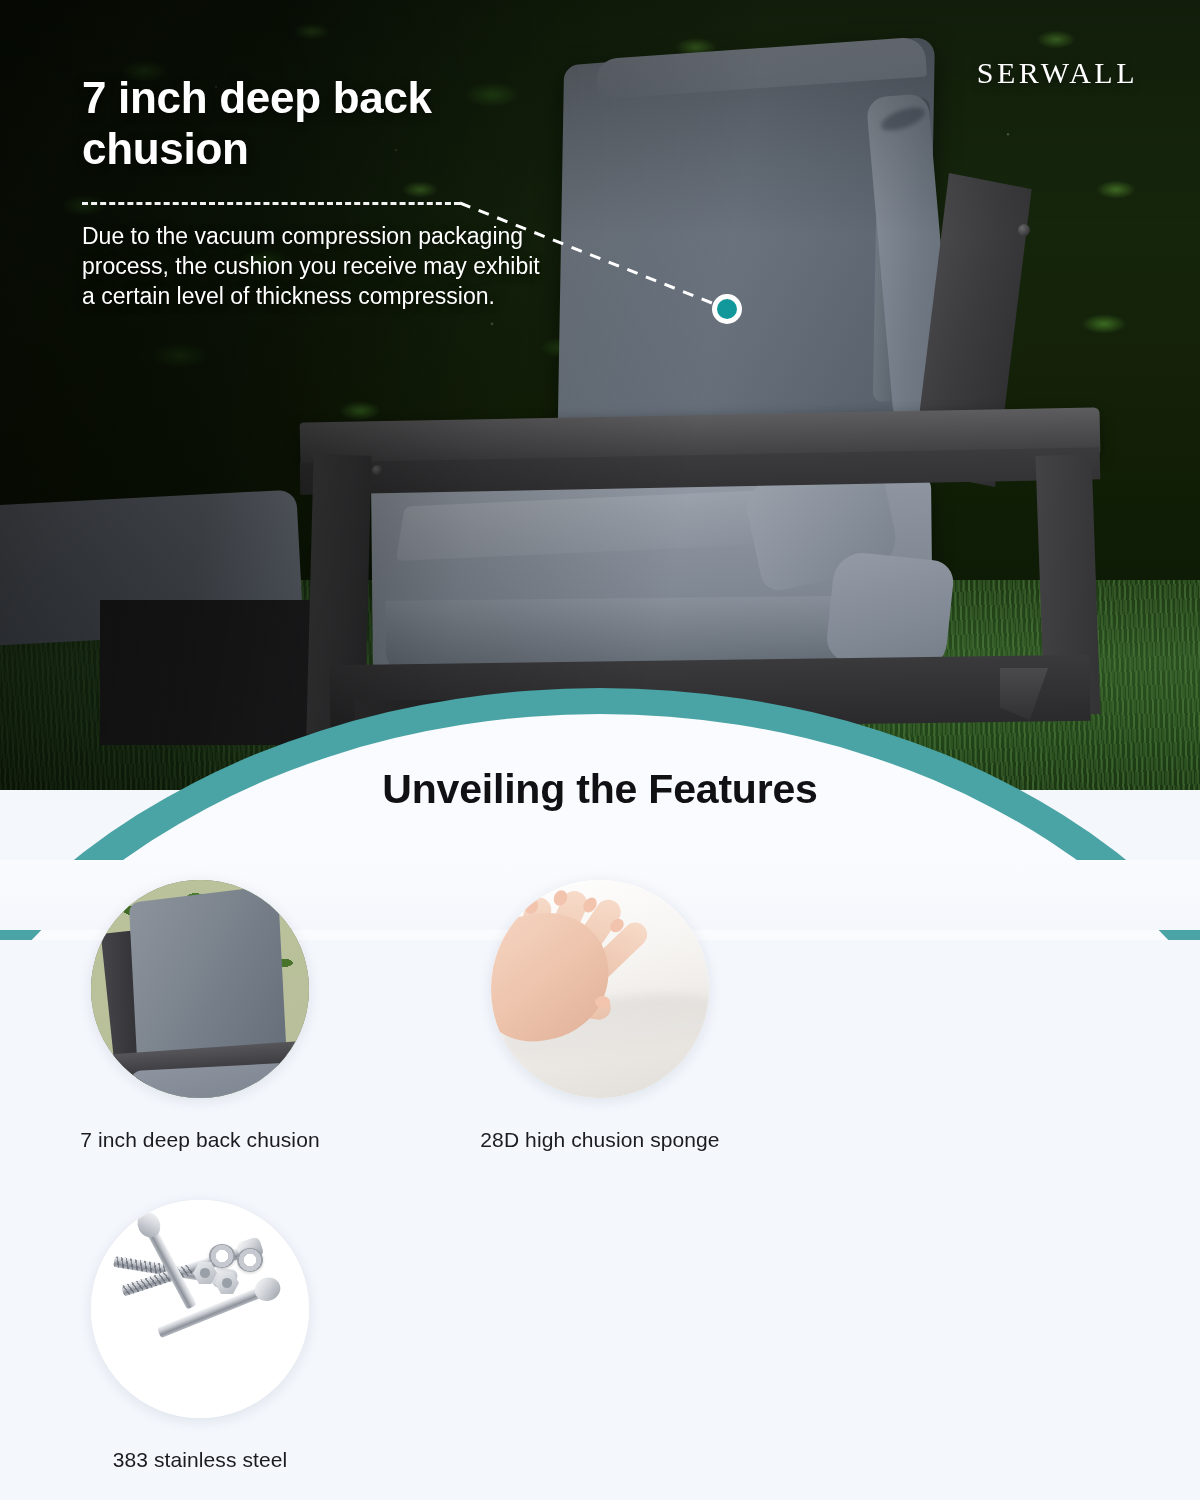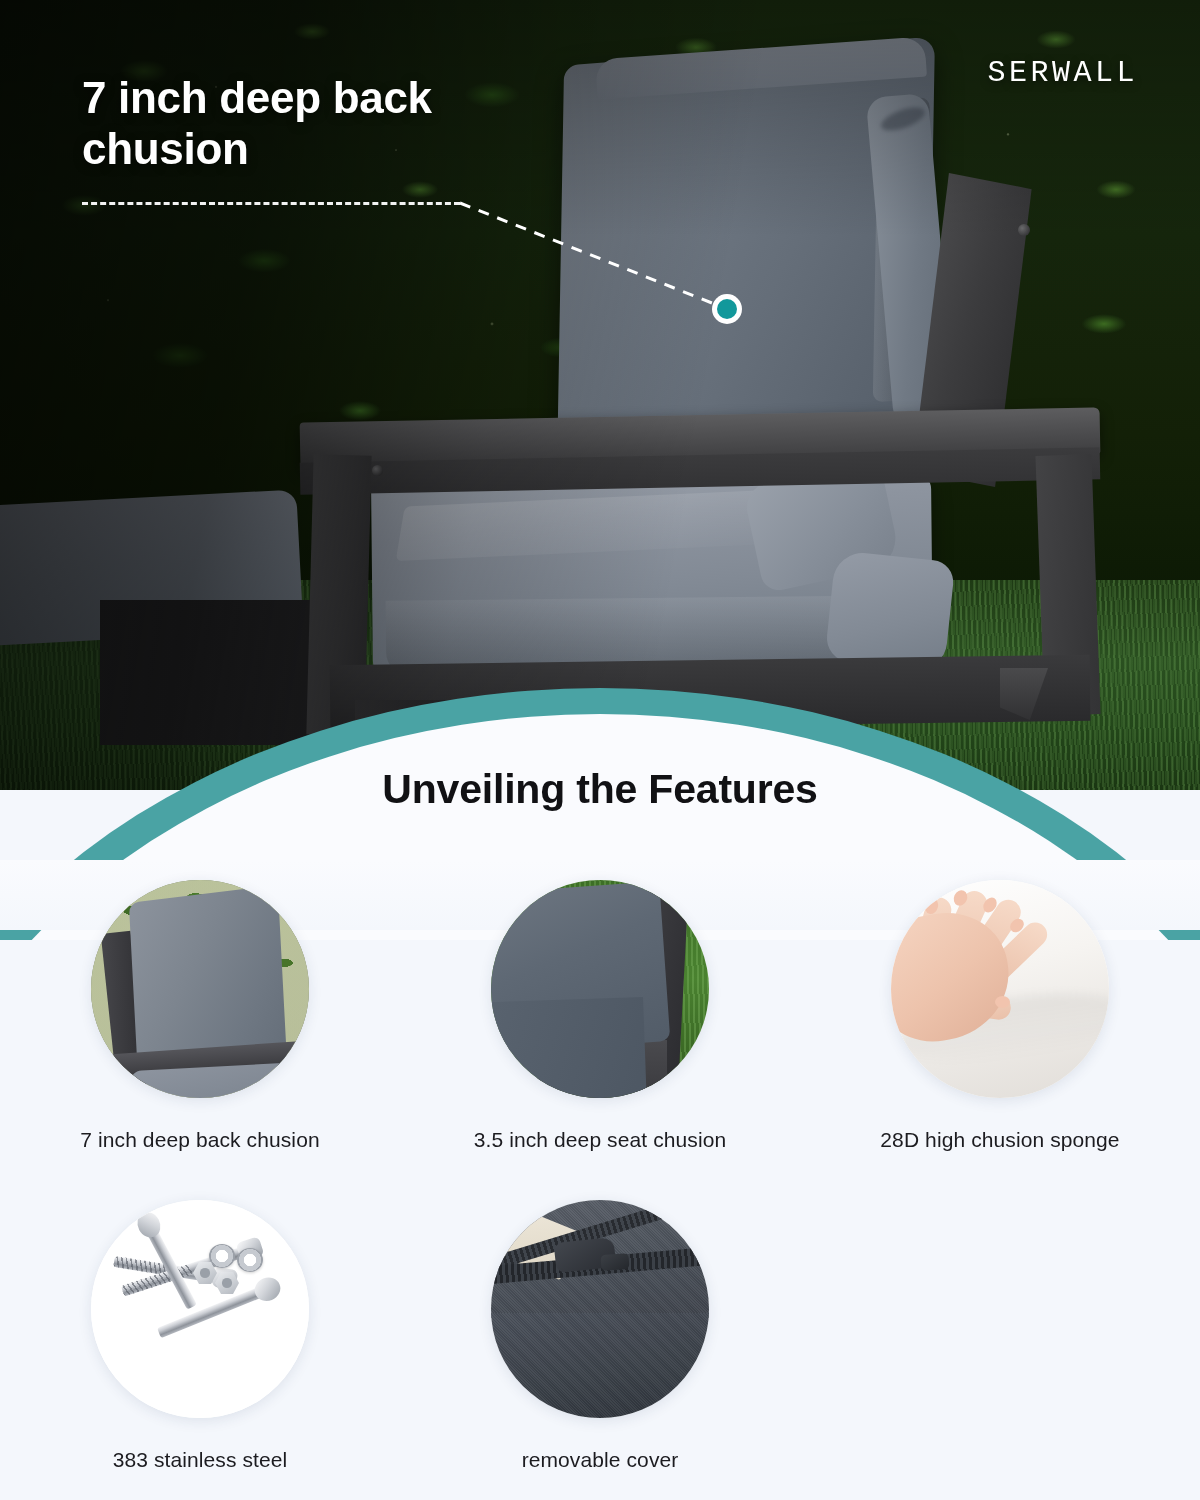--- a/index.html
+++ b/index.html
@@ -228,21 +228,21 @@
   }
   .dot-inner {
     position:absolute; left:717px; top:299px; width:20px; height:20px;
     border-radius:50%; background:#12989B;
   }
 
   
   .logo {
     position:absolute; right:62px; top:56px;
     font-size:30px; letter-spacing:3.5px; color:#ffffff; font-weight:400;
-    font-family:Liberation Mono, monospace;
+    font-family:Liberation Serif, serif;
     text-shadow:0 2px 8px rgba(0,0,0,.6);
   }
 
   
   .arc-wrap {
     position:absolute; left:0; top:640px; width:1200px; height:300px; overflow:hidden;
   }
   .arc-teal {
     position:absolute; left:-130px; top:48px; width:1460px; height:560px;
     border-radius:50% 50% 0 0 / 100% 100% 0 0;
@@ -496,20 +496,21 @@
     <div class="ch base-notch"></div>
     <div class="ch leg-front"></div>
   </div>
 
   <div class="hero-shade"></div>
 
   <div class="logo">SERWALL</div>
 
   <div class="headline">7 inch deep back chusion</div>
   <div class="rule"></div>
+  <div class="subtext">Due to the vacuum compression packaging process, the cushion you receive may exhibit a certain level of thickness compression.</div>
 
   <svg class="leader" viewBox="0 0 1200 790">
     <path d="M460 203 L727 309" stroke="#ffffff" stroke-width="3" stroke-dasharray="11 9" fill="none"></path>
   </svg>
   <div class="dot-outer"></div>
   <div class="dot-inner"></div>
 </div>
 
 <div class="lower"></div>
 <div class="arc-wrap">
@@ -529,30 +530,20 @@
         <div class="c1-bg"></div>
           <div class="c1-leaf"></div>
         <div class="c1-post"></div>
         <div class="c1-pad"></div>
         <div class="c1-rail"></div>
         <div class="c1-seat"></div>
       </div>
       <div class="cap">7 inch deep back chusion</div>
     </div>
 
-    <div class="cell">
-      <div class="circle">
-        <div class="c2-grass"></div>
-        <div class="c2-post"></div>
-        <div class="c2-base"></div>
-        <div class="c2-cushion"></div>
-        <div class="c2-cushion-side"></div>
-      </div>
-      <div class="cap">3.5 inch deep seat chusion</div>
-    </div>
 
     <div class="cell">
       <div class="circle">
         <div class="c3-foam"></div>
         <div class="c3-foam-fold"></div>
         <div class="fin f1"></div>
           <div class="fin f2"></div>
           <div class="fin f3"></div>
         <div class="fin f4"></div>
           <div class="fin f5"></div>
@@ -592,28 +583,16 @@
           <div class="head" style="left:104px; top:-6px; width:26px; height:23px; border-radius:50%;"></div>
         </div>
         <div class="washer" style="left:118px; top:44px; width:26px; height:24px;"></div>
         <div class="washer" style="left:146px; top:48px; width:26px; height:24px;"></div>
         <div class="nut" style="left:102px; top:62px; width:24px; height:22px;"></div>
         <div class="nut" style="left:124px; top:72px; width:24px; height:22px;"></div>
       </div>
       <div class="cap">383 stainless steel</div>
     </div>
 
-    <div class="cell">
-      <div class="circle">
-        <div class="c5-fab-top"></div>
-        <div class="c5-fab-bot"></div>
-        <div class="c5-foam"></div>
-        <div class="c5-teeth2"></div>
-        <div class="c5-teeth"></div>
-        <div class="c5-slider"></div>
-        <div class="c5-pull"></div>
-      </div>
-      <div class="cap">removable cover</div>
-    </div>
 
 
   </div>
 </div>
 
 </body></html>

